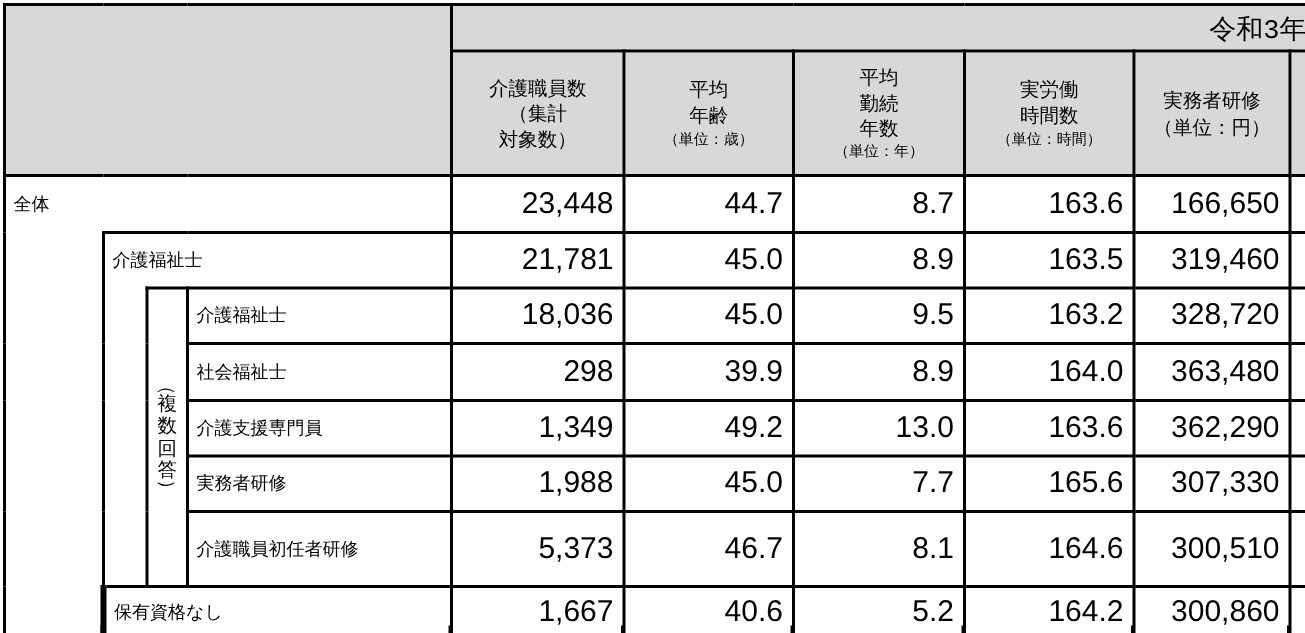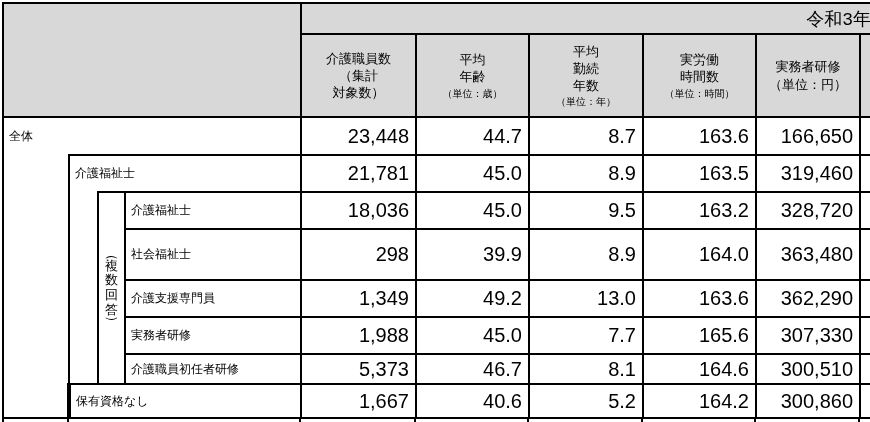--- a/index.html
+++ b/index.html
@@ -119,21 +119,21 @@
       </td>
       <td class="lbl lbl-sub">介護福祉士</td>
       <td class="num">18,036</td>
       <td class="num">45.0</td>
       <td class="num">9.5</td>
       <td class="num">163.2</td>
       <td class="num">328,720</td>
       <td class="cut"></td>
     </tr>
 
-    <tr style="height:51px">
+    <tr style="height:38px">
       <td class="lbl lbl-sub">社会福祉士</td>
       <td class="num">298</td>
       <td class="num">39.9</td>
       <td class="num">8.9</td>
       <td class="num">164.0</td>
       <td class="num">363,480</td>
       <td class="cut"></td>
     </tr>
 
     <tr style="height:37px">
@@ -149,21 +149,21 @@
     <tr style="height:37px">
       <td class="lbl lbl-sub">実務者研修</td>
       <td class="num">1,988</td>
       <td class="num">45.0</td>
       <td class="num">7.7</td>
       <td class="num">165.6</td>
       <td class="num">307,330</td>
       <td class="cut"></td>
     </tr>
 
-    <tr style="height:30px">
+    <tr style="height:50px">
       <td class="lbl lbl-sub">介護職員初任者研修</td>
       <td class="num">5,373</td>
       <td class="num">46.7</td>
       <td class="num">8.1</td>
       <td class="num">164.6</td>
       <td class="num">300,510</td>
       <td class="cut"></td>
     </tr>
 
     <tr style="height:34px">

